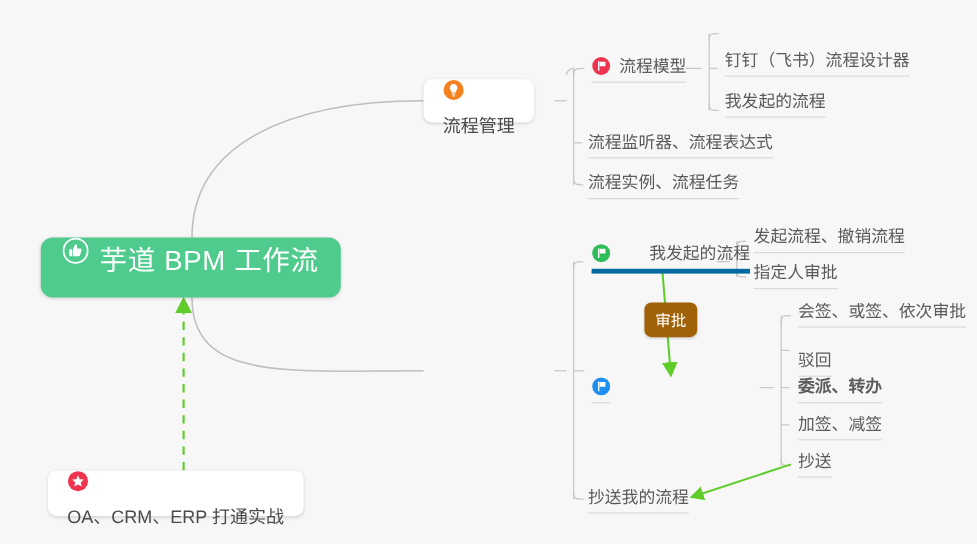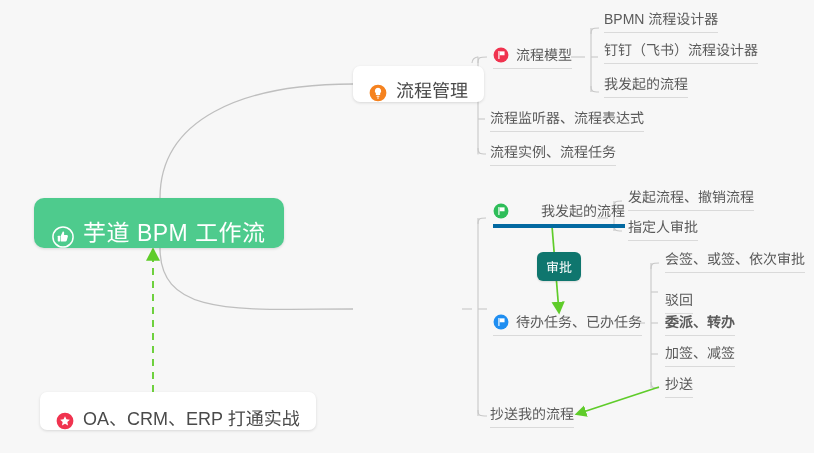--- a/index.html
+++ b/index.html
@@ -9,60 +9,61 @@
     background:#f7f7f7;
     font-family:"Liberation Sans","DejaVu Sans",sans-serif;
     overflow:hidden;
   }
   #stage{position:relative;width:814px;height:453px;}
   svg.links{position:absolute;left:0;top:0;width:814px;height:453px;pointer-events:none;}
 
   
   .root-node{
     position:absolute;
-    display:flex;align-items:flex-end;gap:9px;
+    display:flex;align-items:flex-start;gap:9px;
     padding:0 18px;
     height:50px;
     border-radius:10px;
     background:#4ecb8d;
     box-shadow:0 1px 3px rgba(0,0,0,.13);
     color:#ffffff;
     font-size:23px;
     letter-spacing:.5px;
     white-space:nowrap;
   }
   
   .card-node{
     position:absolute;
-    display:flex;align-items:flex-end;gap:9px;
+    display:flex;align-items:flex-start;gap:9px;
     padding:0 16px;
     height:36px;
     border-radius:7px;
     background:#ffffff;
     box-shadow:0 1px 3px rgba(0,0,0,.13);
     color:#4a4a4a;
-    font-size:18px;
-    white-space:nowrap;
+    font-size:15px;
+    white-space:nowrap;
+    flex-direction:column;
   }
   
   .leaf{
     position:absolute;
     display:flex;align-items:center;gap:7px;
     color:#5b5b5b;
     font-size:14px;
     white-space:nowrap;
     padding-bottom:5px;
     line-height:16px;
   }
   .leaf .lbl{display:inline-block;}
   
   .badge-note{
     position:absolute;
     display:flex;align-items:center;justify-content:center;
-    background:#0f766e;
+    background:#a16207;
     color:#ffffff;
     border-radius:6px;
     font-size:13px;
     padding:5px 9px;
     box-shadow:0 1px 2px rgba(0,0,0,.12);
     white-space:nowrap;
   }
 
   
   .ico{
@@ -194,23 +195,20 @@
     <span class="ico ico-16">
       <svg viewBox="0 0 18 18" width="16" height="16">
         <circle cx="9" cy="9" r="8.4" fill="#f0334f"></circle>
         <rect x="6.0" y="4.4" width="1.3" height="9.2" rx="0.6" fill="#ffffff"></rect>
         <path d="M7.5 4.9 L13.0 4.9 L13.0 9.3 L7.5 9.3 Z" fill="#ffffff"></path>
       </svg>
     </span>
     <span class="lbl">流程模型</span>
   </div>
 
-  <div class="leaf" style="left:604px;top:11px;border-bottom:1px solid #dadada;">
-    <span class="lbl">BPMN 流程设计器</span>
-  </div>
   <div class="leaf" style="left:604px;top:42px;border-bottom:1px solid #dadada;">
     <span class="lbl">钉钉（飞书）流程设计器</span>
   </div>
   <div class="leaf" style="left:604px;top:76px;border-bottom:1px solid #dadada;">
     <span class="lbl">我发起的流程</span>
   </div>
 
   <div class="leaf" style="left:490px;top:144px;border-bottom:1px solid #dadada;">
     <span class="lbl">流程实例、流程任务</span>
   </div>
@@ -242,21 +240,20 @@
   </div>
 
   <div class="leaf" style="left:493px;top:314px;border-bottom:1px solid #dadada;">
     <span class="ico ico-16">
       <svg viewBox="0 0 18 18" width="16" height="16">
         <circle cx="9" cy="9" r="8.4" fill="#1f8ef1"></circle>
         <rect x="6.0" y="4.4" width="1.3" height="9.2" rx="0.6" fill="#ffffff"></rect>
         <path d="M7.5 4.9 L13.0 4.9 L13.0 9.3 L7.5 9.3 Z" fill="#ffffff"></path>
       </svg>
     </span>
-    <span class="lbl">待办任务、已办任务</span>
   </div>
 
   <div class="leaf" style="left:665px;top:251px;border-bottom:1px solid #dadada;">
     <span class="lbl">会签、或签、依次审批</span>
   </div>
   <div class="leaf" style="left:665px;top:292px;border-bottom:1px solid #dadada;">
     <span class="lbl">驳回</span>
   </div>
   <div class="leaf" style="left:665px;top:314px;border-bottom:1px solid #dadada;font-weight:bold;">
     <span class="lbl">委派、转办</span>

